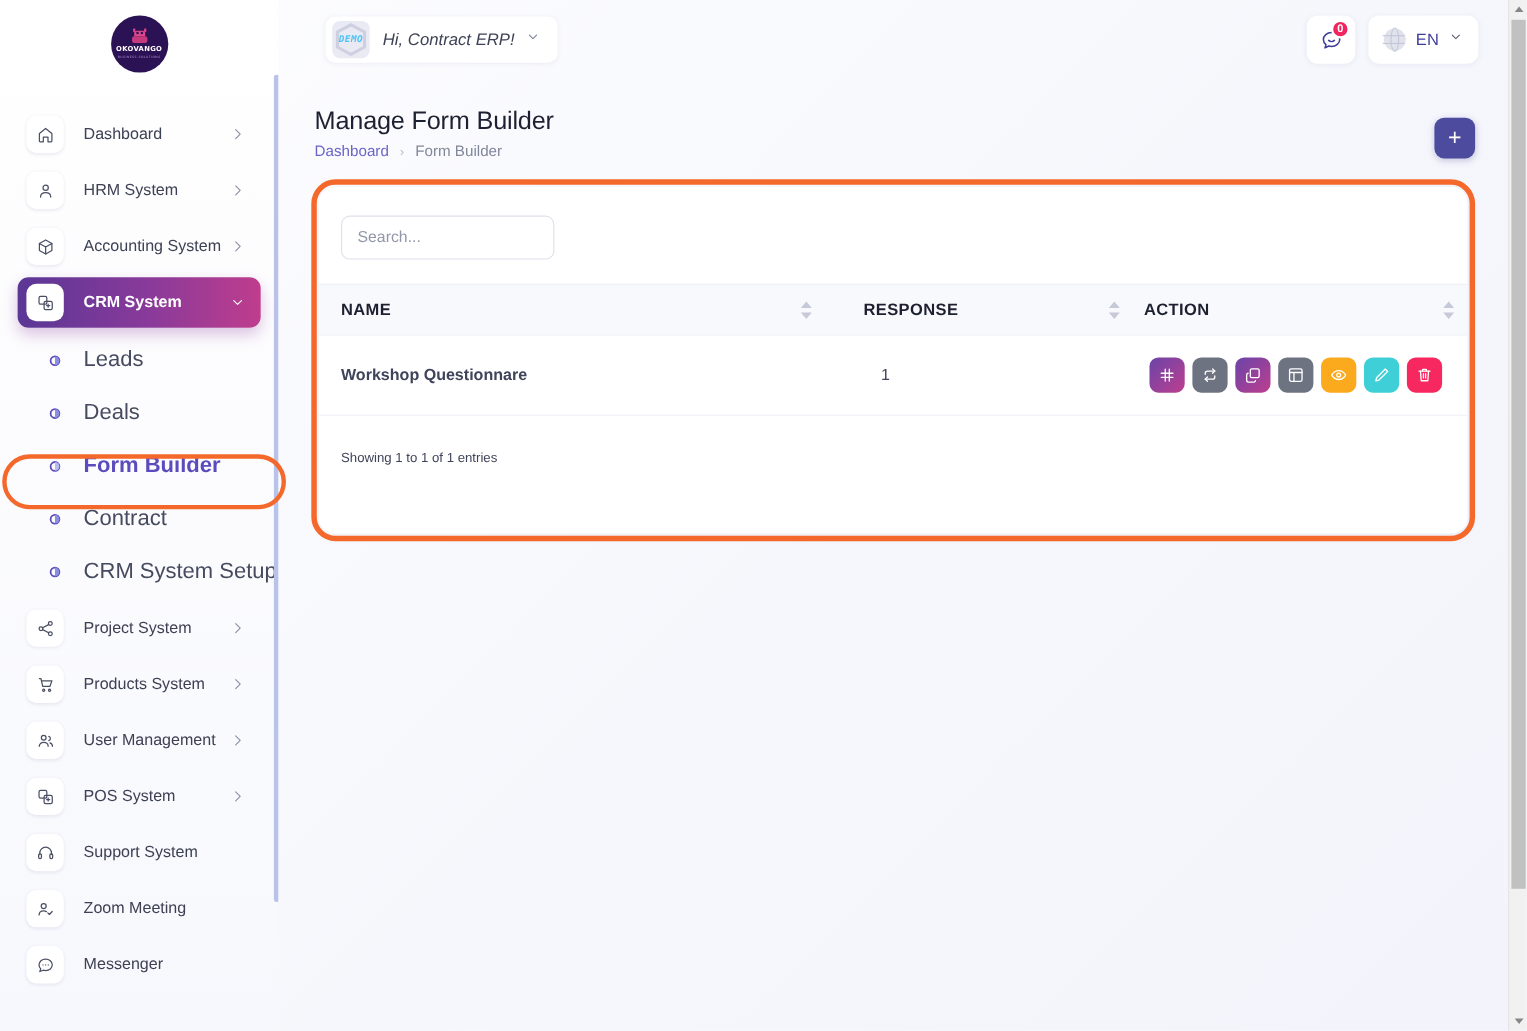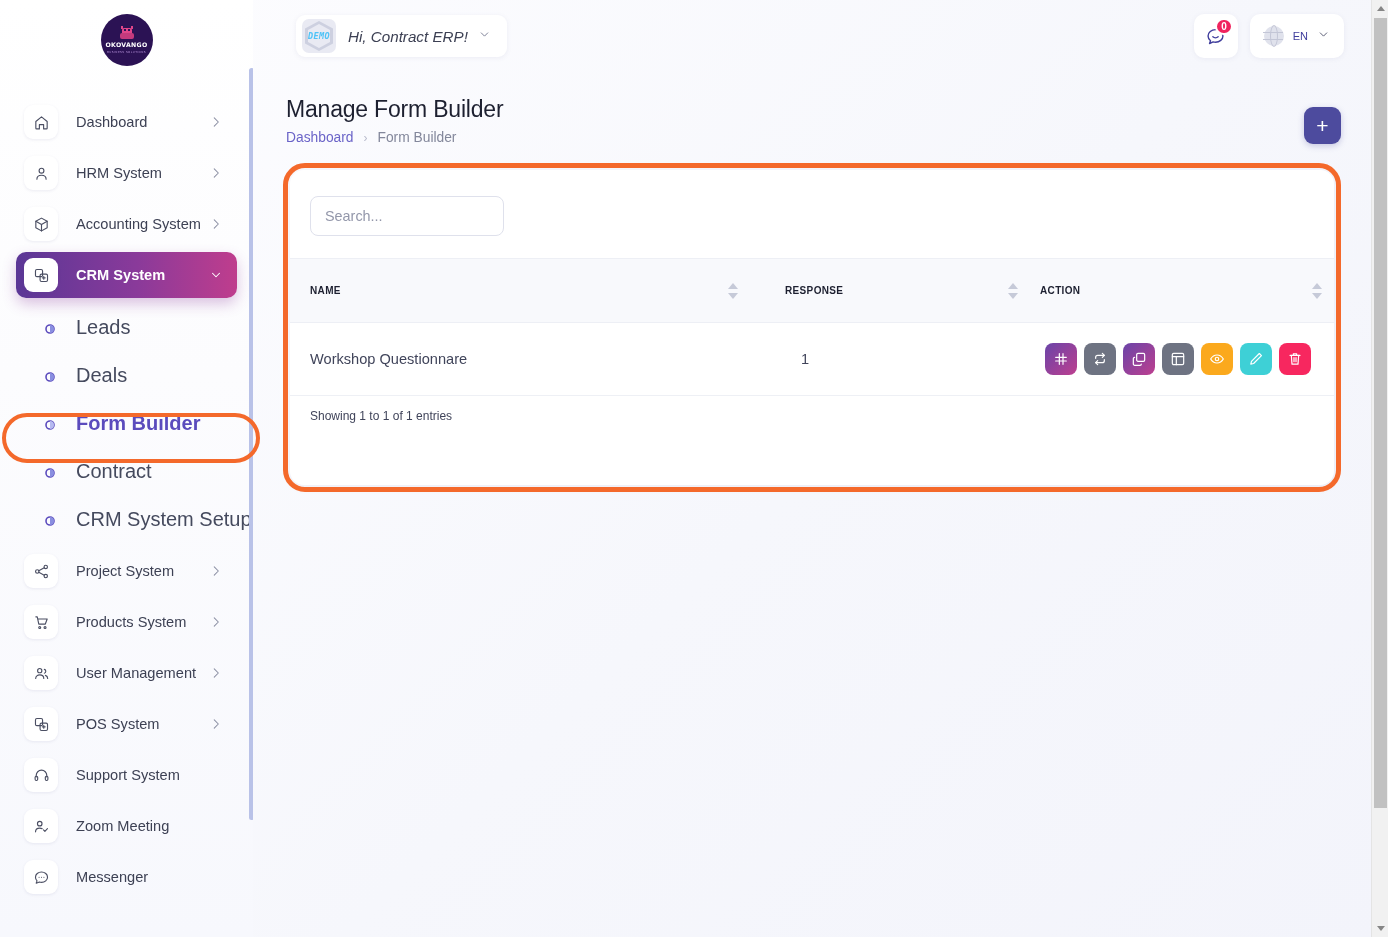--- a/index.html
+++ b/index.html
@@ -165,21 +165,21 @@
     height: 44px; border-radius: 10px; background: #fff;
     display: flex; align-items: center; gap: 9px; padding: 0 14px;
     box-shadow: 0 1px 5px rgba(90,90,140,.08); cursor: pointer;
   }
   .globe { width: 20px; height: 20px; border-radius: 50%; background: #e0e2ec; position: relative;}
   .globe:before, .globe:after {
     content:""; position:absolute; border:1px solid #c3c6d6; border-radius:50%;
   }
   .globe:before { left: 6px; top: -1px; width: 6px; height: 20px; }
   .globe:after { left: -1px; top: 6px; width: 20px; height: 6px; border-radius: 0; border-left:0;border-right:0;}
-  .lang-text { font-size: 11px; color: #3f3d9c; }
+  .lang-text { font-size: 15px; color: #3f3d9c; }
   .lang-chev svg { width: 13px; height: 13px; stroke: #5a5e75; fill:none; stroke-width:1.8;
     stroke-linecap:round; stroke-linejoin:round;}
 
   
   .page-head { position: absolute; left: 286px; top: 96px; }
   .page-title { font-size: 23px; color: #1d2030; font-weight: normal; letter-spacing: -.2px;}
   .crumbs { margin-top: 7px; display: flex; align-items: center; gap: 10px; font-size: 13.8px;}
   .crumbs .c1 { color: #6b64c8; cursor: pointer; }
   .crumbs .sep { color: #b9bccd; font-size: 12px;}
   .crumbs .c2 { color: #83879b; }
@@ -222,22 +222,22 @@
   .search-input {
     width: 194px; height: 40px; border: 1px solid #dfe1ec; border-radius: 8px;
     padding: 0 14px; font-size: 14.4px; color: #3d4154; outline: none;
     font-family: "Liberation Sans", sans-serif; background: #fff;
   }
   .search-input::placeholder { color: #9397aa; }
 
   table { width: 100%; border-collapse: collapse; margin-top: 22px; table-layout: fixed;}
   thead tr { background: #f8f9fc; }
   thead th {
-    font-size: 10px; font-weight: bold; color: #1d2030; letter-spacing: .35px;
-    text-transform: uppercase; padding: 26px 0; position: relative;
+    font-size: 15px; font-weight: bold; color: #1d2030; letter-spacing: .35px;
+    text-transform: uppercase; padding: 14px 0; position: relative;
     border-bottom: 1px solid #edeff5; border-top: 1px solid #edeff5;
   }
   th.c-name { text-align: left; padding-left: 20px; width: 470px;}
   th.c-resp { text-align: left; padding-left: 25px; width: 280px;}
   th.c-act  { text-align: left; padding-right: 34px; }
   .sorter {
     position: absolute; top: 50%; transform: translateY(-50%);
     width: 10px; height: 18px;
   }
   .sorter span { position: absolute; left: 0; width: 0; height: 0;
@@ -245,21 +245,21 @@
   .sorter .up { top: 1px; border-bottom: 6px solid #c6cad8; }
   .sorter .dn { bottom: 1px; border-top: 6px solid #c6cad8; }
   th.c-name .sorter { right: 22px; }
   th.c-resp .sorter { right: 22px; }
   th.c-act  .sorter { right: 12px; }
 
   tbody td {
     padding: 20px 0; border-bottom: 1px solid #eef0f5;
     font-size: 14.6px; color: #40445a;
   }
-  td.c-name { padding-left: 20px; }
+  td.c-name { padding-left: 20px; font-weight: bold; }
   td.c-resp { padding-left: 25px; text-align: left; color: #40445a;}
   td.c-resp .num { display:inline-block; width: 40px; text-align: center;}
   td.c-act { padding-right: 23px; }
   .actions { display: flex; justify-content: flex-end; gap: 7px; }
   .abtn {
     width: 32px; height: 32px; border-radius: 8px;
     display: flex; align-items: center; justify-content: center;
     cursor: pointer; border: none;
   }
   .abtn svg { width: 16px; height: 16px; stroke: #fff; fill: none; stroke-width: 1.8;

